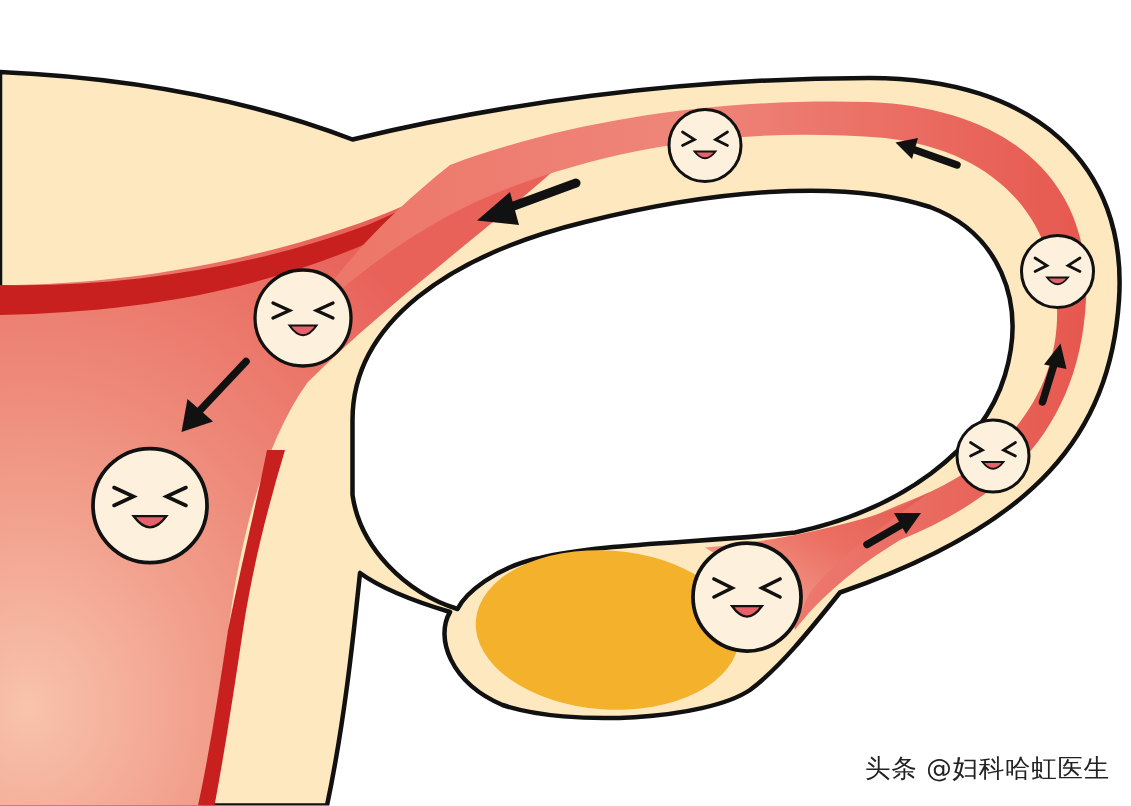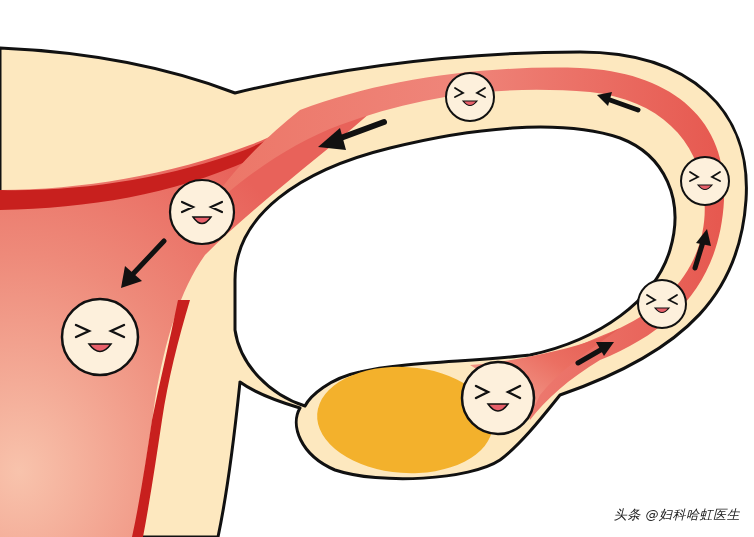--- a/index.html
+++ b/index.html
@@ -1,23 +1,22 @@
 <!DOCTYPE html>
 <html><head>
   <meta charset="utf-8">
   <style>
     html, body { margin: 0; padding: 0; background: #ffffff; }
     body { width: 754px; height: 537px; overflow: hidden; position: relative; font-family: "DejaVu Sans", sans-serif; }
     #stage { position: absolute; left: 0; top: 0; width: 754px; height: 537px; }
     .watermark {
       position: absolute; right: 14px; bottom: 13px;
-      font-size: 13px; color: #222; letter-spacing: 0.5px;
+      font-size: 17px; color: #222; letter-spacing: 0.5px;
       text-shadow: 0 0 2px #fff, 0 0 2px #fff;
       font-family: "DejaVu Sans", sans-serif;
-      font-style: italic;
     }
   </style>
 </head>
 <body>
 
 <svg id="stage" viewBox="0 0 754 537" xmlns="http://www.w3.org/2000/svg">
   <defs>
     <radialGradient id="uterusGrad" cx="0.05" cy="0.85" r="0.9">
       <stop offset="0" stop-color="#f8c3ac"></stop>
       <stop offset="0.55" stop-color="#ee8a7a"></stop>

